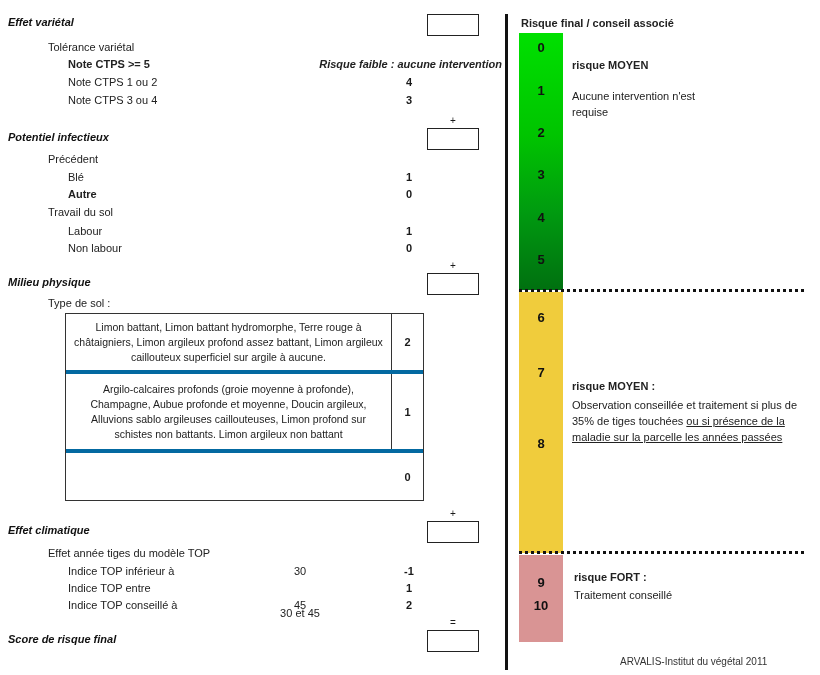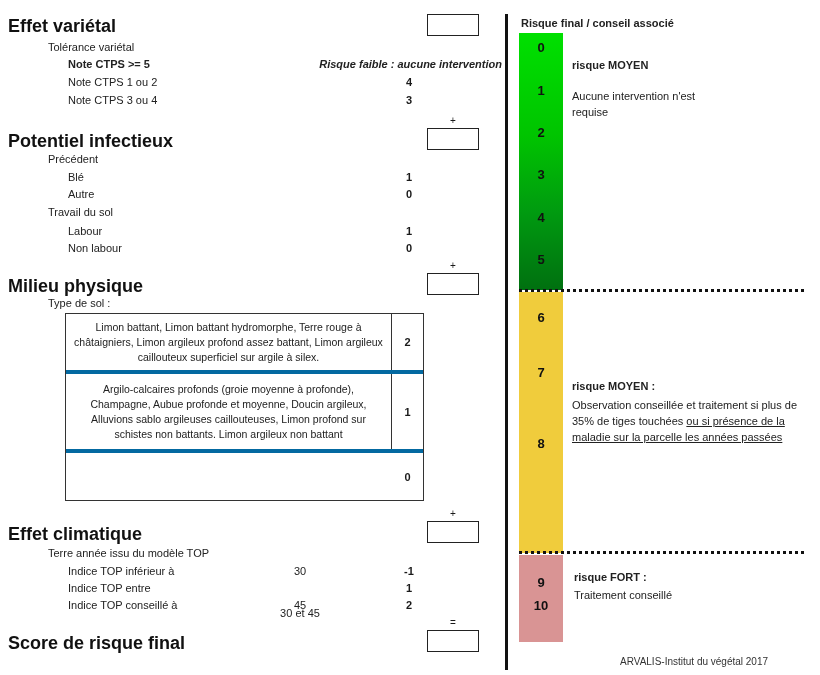--- a/index.html
+++ b/index.html
@@ -1,19 +1,19 @@
 <!DOCTYPE html>
 <html><head>
   <meta charset="utf-8">
   <style>
     html, body { margin: 0; padding: 0; background: #ffffff; }
     body { width: 820px; height: 675px; position: relative; overflow: hidden;
            font-family: "Liberation Sans", sans-serif; color: #1a1a1a; }
     .abs { position: absolute; white-space: nowrap; }
-    .h { font-size: 18px; font-weight: bold; color: #111; }
+    .h { font-size: 11px; font-weight: bold; font-style: italic; color: #111; }
     .t { font-size: 11px; color: #222; }
     .b { font-weight: bold; }
     .bi { font-weight: bold; font-style: italic; }
     .val { font-size: 11px; font-weight: bold; width: 20px; text-align: center; }
     .box { position: absolute; width: 52px; height: 22px; border: 1.5px solid #222; background: #fff; box-sizing: border-box; }
     .op { position: absolute; font-size: 10px; width: 52px; text-align: center; }
     .vline { position: absolute; left: 505px; top: 14px; width: 3px; height: 656px; background: #111; }
     .soil-table { position: absolute; left: 65px; top: 313px; width: 359px; height: 188px;
                   border: 1px solid #333; box-sizing: border-box; }
     .soil-row { position: absolute; left: 0; width: 357px; border-top: 4px solid #0369a1; box-sizing: border-box; }
@@ -43,51 +43,51 @@
 <div class="abs val" style="left:399px;top:76px;">4</div>
 <div class="abs t" style="left:68px;top:94px;">Note CTPS 3 ou 4</div>
 <div class="abs val" style="left:399px;top:94px;">3</div>
 
 <div class="op" style="left:427px;top:115px;">+</div>
 <div class="box" style="left:427px;top:128px;"></div>
 <div class="abs h" style="left:8px;top:131px;">Potentiel infectieux</div>
 <div class="abs t" style="left:48px;top:153px;">Précédent</div>
 <div class="abs t" style="left:68px;top:171px;">Blé</div>
 <div class="abs val" style="left:399px;top:171px;">1</div>
-<div class="abs t" style="left:68px;top:188px;">Autre</div>
+<div class="abs t" style="left:68px;top:188px;font-weight:bold;">Autre</div>
 <div class="abs val" style="left:399px;top:188px;">0</div>
 <div class="abs t" style="left:48px;top:206px;">Travail du sol</div>
 <div class="abs t" style="left:68px;top:225px;">Labour</div>
 <div class="abs val" style="left:399px;top:225px;">1</div>
 <div class="abs t" style="left:68px;top:242px;">Non labour</div>
 <div class="abs val" style="left:399px;top:242px;">0</div>
 
 <div class="op" style="left:427px;top:260px;">+</div>
 <div class="box" style="left:427px;top:273px;"></div>
 <div class="abs h" style="left:8px;top:276px;">Milieu physique</div>
 <div class="abs t" style="left:48px;top:297px;">Type de sol :</div>
 
 <div class="soil-table">
   <div class="soil-row first" style="top:0;height:56px;">
-    <div class="soil-desc">Limon  battant, Limon battant hydromorphe, Terre rouge à châtaigniers, Limon argileux profond assez battant, Limon argileux caillouteux superficiel sur argile à silex.</div>
+    <div class="soil-desc">Limon  battant, Limon battant hydromorphe, Terre rouge à châtaigniers, Limon argileux profond assez battant, Limon argileux caillouteux superficiel sur argile à aucune.</div>
     <div class="soil-val">2</div>
   </div>
   <div class="soil-row" style="top:56px;height:79px;">
     <div class="soil-desc">Argilo-calcaires profonds (groie moyenne à profonde), Champagne, Aubue profonde et moyenne, Doucin argileux, Alluvions sablo argileuses caillouteuses, Limon profond sur schistes non battants. Limon argileux non battant</div>
     <div class="soil-val">1</div>
   </div>
   <div class="soil-row" style="top:135px;height:51px;">
     <div class="soil-val">0</div>
   </div>
 </div>
 
 <div class="op" style="left:427px;top:508px;">+</div>
 <div class="box" style="left:427px;top:521px;"></div>
 <div class="abs h" style="left:8px;top:524px;">Effet climatique</div>
-<div class="abs t" style="left:48px;top:547px;">Terre année issu du modèle TOP</div>
+<div class="abs t" style="left:48px;top:547px;">Effet année tiges du modèle TOP</div>
 <div class="abs t" style="left:68px;top:565px;">Indice TOP inférieur à</div>
 <div class="abs t" style="left:270px;top:565px;width:60px;text-align:center;">30</div>
 <div class="abs val" style="left:399px;top:565px;">-1</div>
 <div class="abs t" style="left:68px;top:582px;">Indice TOP entre</div>
 <div class="abs t" style="left:270px;top:582px;width:60px;text-align:center;margin-top:25px;">30 et 45</div>
 <div class="abs val" style="left:399px;top:582px;">1</div>
 <div class="abs t" style="left:68px;top:599px;">Indice TOP conseillé à</div>
 <div class="abs t" style="left:270px;top:599px;width:60px;text-align:center;">45</div>
 <div class="abs val" style="left:399px;top:599px;">2</div>
 
@@ -118,13 +118,13 @@
 
 <div class="note b" style="left:572px;top:57px;">risque MOYEN</div>
 <div class="note" style="left:572px;top:88px;width:150px;white-space:normal;">Aucune intervention n'est requise</div>
 
 <div class="note b" style="left:572px;top:378px;">risque MOYEN :</div>
 <div class="note" style="left:572px;top:397px;width:240px;white-space:normal;"><span>Observation conseillée et traitement si plus de 35% de tiges touchées </span><span class="u">ou si présence de la maladie sur la parcelle les années passées</span></div>
 
 <div class="note b" style="left:574px;top:569px;">risque FORT :</div>
 <div class="note" style="left:574px;top:587px;">Traitement conseillé</div>
 
-<div class="abs" style="left:620px;top:656px;font-size:10px;color:#333;">ARVALIS-Institut du végétal 2017</div>
+<div class="abs" style="left:620px;top:656px;font-size:10px;color:#333;">ARVALIS-Institut du végétal 2011</div>
 
 </body></html>

